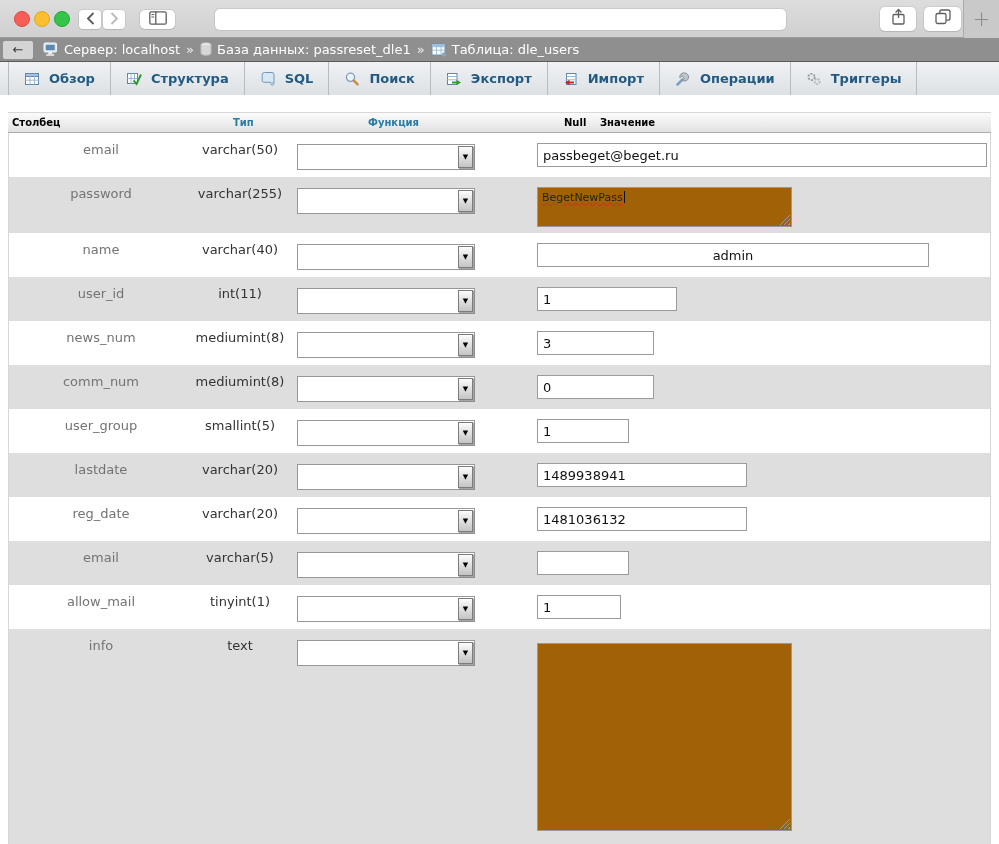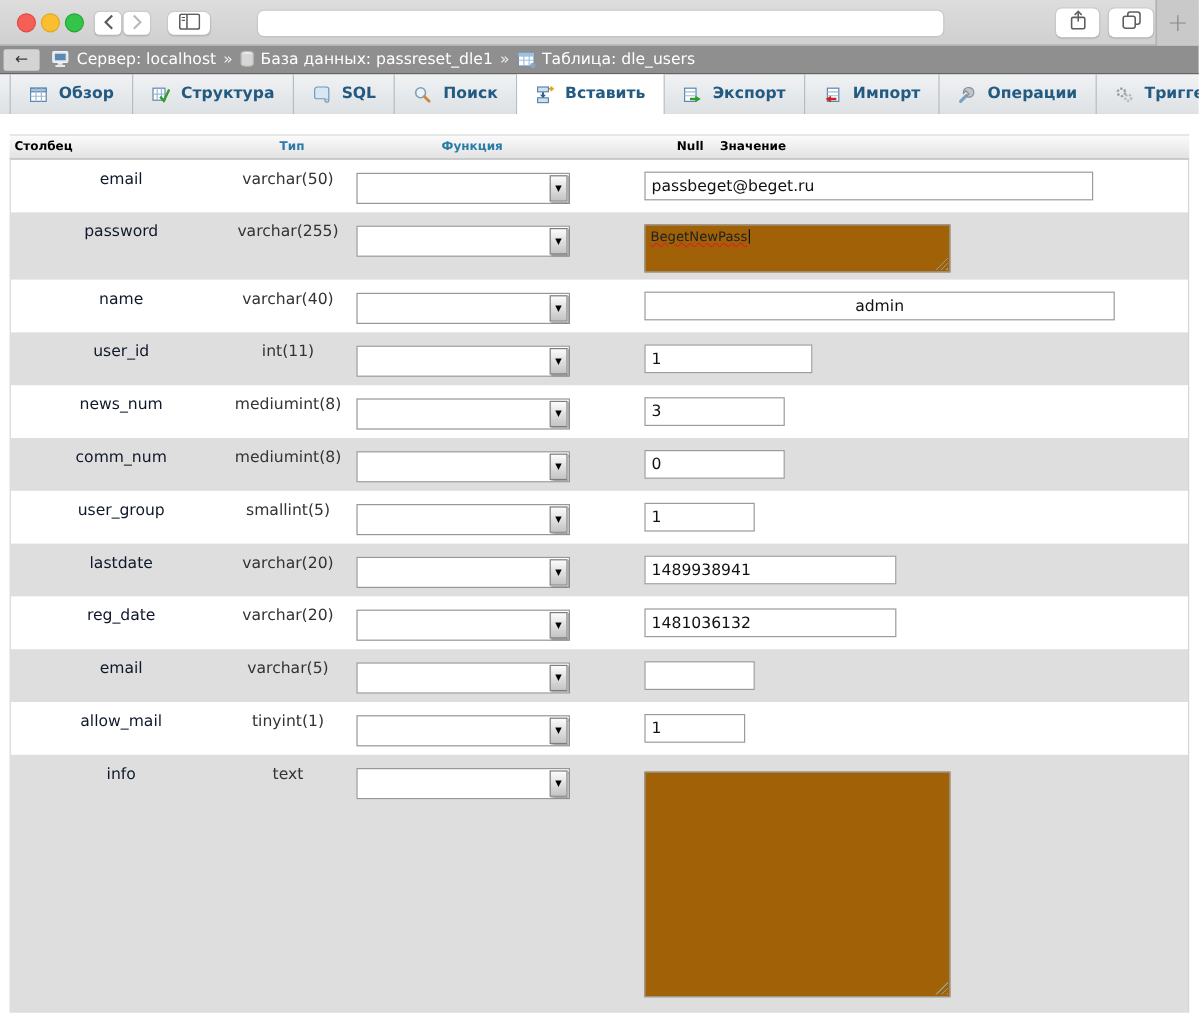--- a/index.html
+++ b/index.html
@@ -64,21 +64,21 @@
   .c2 { width: 100px; }
   .c3 { width: 200px; }
   .c4 { width: 38px;  }
   .c5 { flex: 1; }
 
   .rows { border-left: 1px solid #d6d6d6; border-right: 1px solid #d6d6d6; }
   .row { display: flex; min-height: 44px; font-size: 13px; }
   .row.shaded { background: var(--row-shade, #dedede); }
   .row.h56  { min-height: 56px; }
   .row.h216 { min-height: 216px; }
-  .row .c1 { text-align: center; padding-top: 9px; color: #0f172a; }
+  .row .c1 { text-align: center; padding-top: 9px; color: #737373; }
   .row .c2 { text-align: center; padding-top: 9px; padding-right: 6px; color: #333; }
   .row .c3 { padding-top: 11px; padding-left: 4px; }
   .row .c5 { padding-top: 10px; padding-left: 6px; }
 
   .sel { width: 178px; height: 26px; background: #fff; border: 1px solid #97979b;
     position: relative; cursor: pointer; }
   .sel .arr { position: absolute; top: 1px; right: 1px; width: 15px; height: 22px;
     background: linear-gradient(#fcfcfc, #c4c4c4); border: 1px solid #7c7c7c;
     box-shadow: 1px 1px 1px rgba(0,0,0,0.35);
     display: flex; align-items: center; justify-content: center;
@@ -223,32 +223,20 @@
   <div class="tab">
     <span class="tab-icon">
         <svg width="16" height="16" viewBox="0 0 16 16">
           <circle cx="6.5" cy="6.3" r="4.1" fill="#e9f2f8" stroke="#7f9db9" stroke-width="1.3"></circle>
           <line x1="9.6" y1="9.4" x2="13.6" y2="13.4" stroke="#c98a3d" stroke-width="2.3" stroke-linecap="round"></line>
         </svg>
       </span>
     <span class="tab-label">Поиск</span>
   </div>
 
-  <div class="tab active">
-    <span class="tab-icon">
-        <svg width="16" height="16" viewBox="0 0 16 16">
-          <rect x="2" y="1.5" width="9" height="4" fill="#cfe0ef" stroke="#5b87b0"></rect>
-          <rect x="2" y="10.5" width="9" height="4" fill="#cfe0ef" stroke="#5b87b0"></rect>
-          <path d="M6.5 5.8 v2.4" stroke="#335c85" stroke-width="1.6"></path>
-          <path d="M4 8 l2.5 2.6 L9 8 z" fill="#335c85"></path>
-          <path d="M13.5 1 v4 M11.5 3 h4" stroke="#e0a810" stroke-width="1.6"></path>
-        </svg>
-      </span>
-    <span class="tab-label">Вставить</span>
-  </div>
 
   <div class="tab">
     <span class="tab-icon">
         <svg width="16" height="16" viewBox="0 0 16 16">
           <rect x="1.5" y="2.5" width="9.5" height="11" fill="#fff" stroke="#5b87b0"></rect>
           <line x1="1.5" y1="5.5" x2="11" y2="5.5" stroke="#9db8d2"></line>
           <line x1="1.5" y1="8.8" x2="11" y2="8.8" stroke="#9db8d2"></line>
           <path d="M6 11.5 h5" stroke="#2d9e2d" stroke-width="2"></path>
           <path d="M10.5 8.8 L15 11.5 l-4.5 2.7 z" fill="#2d9e2d"></path>
         </svg>
@@ -302,21 +290,21 @@
     <div class="rows">
   <div class="row">
     <div class="c1">email</div>
     <div class="c2">varchar(50)</div>
     <div class="c3">
       <div class="sel">
         <span class="arr">▼</span>
       </div>
     </div>
     <div class="c4"></div>
-    <div class="c5 vcell"><input class="vin" type="text" value="passbeget@beget.ru" style="width: 374px;"></div>
+    <div class="c5 vcell"><input class="vin" type="text" value="passbeget@beget.ru" style="width: 450px;"></div>
   </div>
 
   <div class="row shaded h56">
     <div class="c1">password</div>
     <div class="c2">varchar(255)</div>
     <div class="c3">
       <div class="sel">
         <span class="arr">▼</span>
       </div>
     </div>

